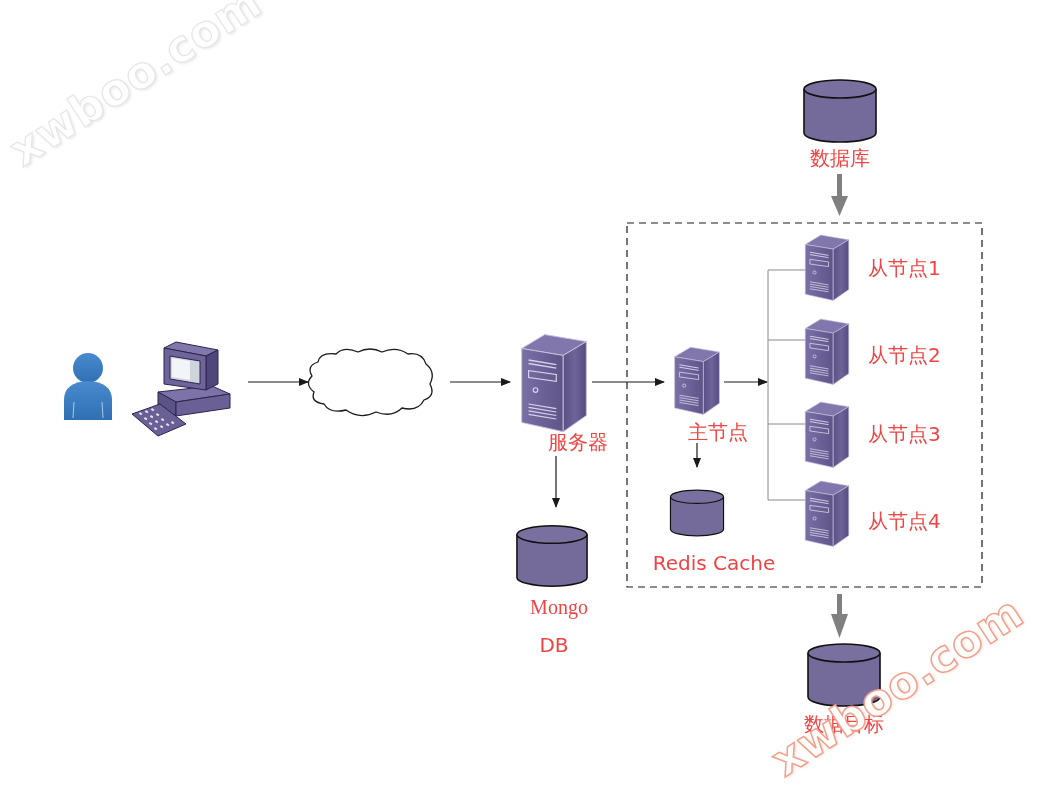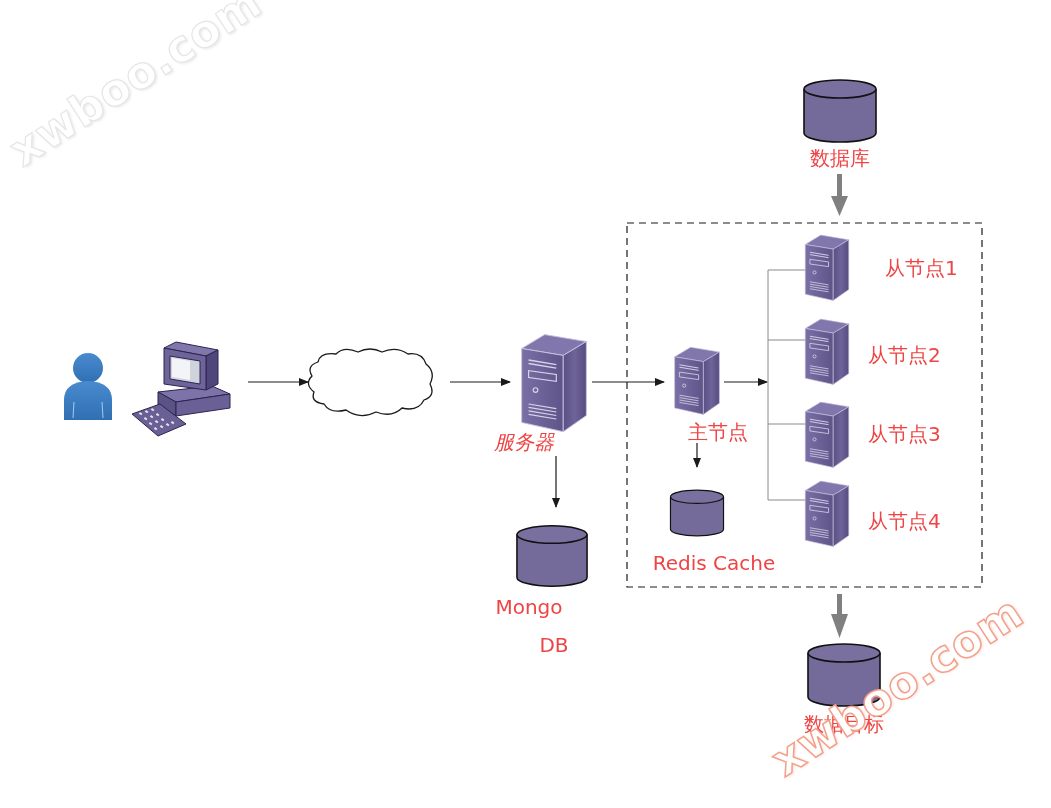--- a/index.html
+++ b/index.html
@@ -136,26 +136,26 @@
     <polygon points="831,196 848,196 839.5,216" fill="#808080"></polygon>
   </g>
 
   <g>
     <rect x="837" y="594" width="5" height="22" fill="#808080"></rect>
     <polygon points="831,614 848,614 839.5,638" fill="#808080"></polygon>
   </g>
   <use href="#cyl" x="806" y="642" width="76" height="66"></use>
 </svg>
 
-<div class="lbl" style="left:478px; top:430px; width:92px;font-style:italic;">服务器</div>
-<div class="lbl" style="left:481px; top:595px; width:96px;">Mongo</div>
+<div class="lbl" style="left:532px; top:430px; width:92px;">服务器</div>
+<div class="lbl" style="left:511px; top:595px; width:96px;font-family:Liberation Serif, serif;">Mongo</div>
 <div class="lbl" style="left:506px; top:621px; width:96px;margin-top:12px;">DB</div>
 <div class="lbl" style="left:673px; top:420px; width:90px;">主节点</div>
 <div class="lbl" style="left:632px; top:551px; width:132px;margin-left:16px;">Redis Cache</div>
-<div class="lbl" style="left:868px; top:256px; text-align:left;margin-left:17px;">从节点1</div>
+<div class="lbl" style="left:868px; top:256px; text-align:left;">从节点1</div>
 <div class="lbl" style="left:868px; top:343px; text-align:center;">从节点2</div>
 <div class="lbl" style="left:868px; top:422px; text-align:center;">从节点3</div>
 <div class="lbl" style="left:868px; top:509px; text-align:left;">从节点4</div>
 <div class="lbl" style="left:790px; top:146px; width:100px;">数据库</div>
 <div class="lbl" style="left:784px; top:712px; width:120px;">数据目标</div>
 
 <div class="watermark wm-top">xwboo.com</div>
 <div class="watermark wm-bottom">xwboo.com</div>
 
 </body></html>

